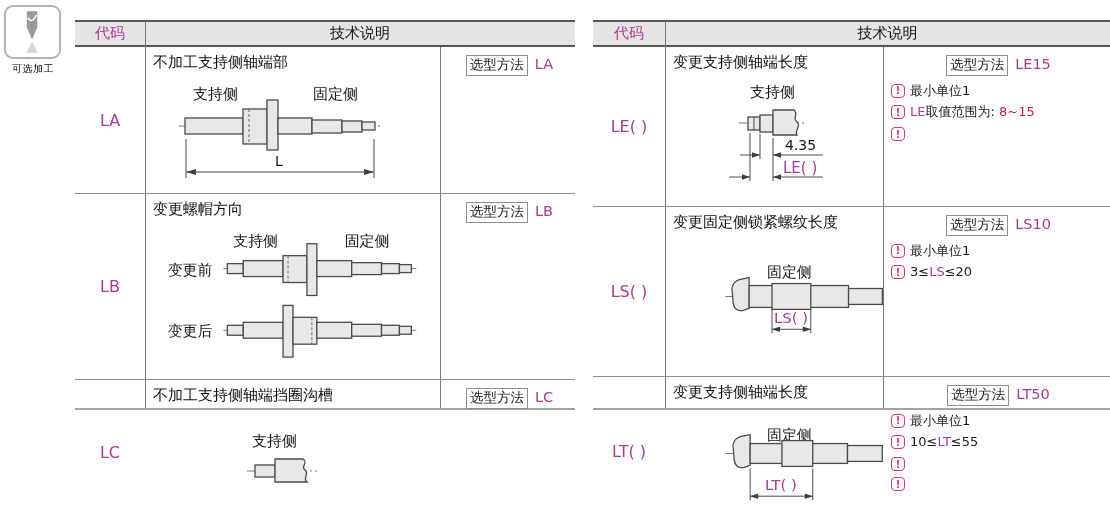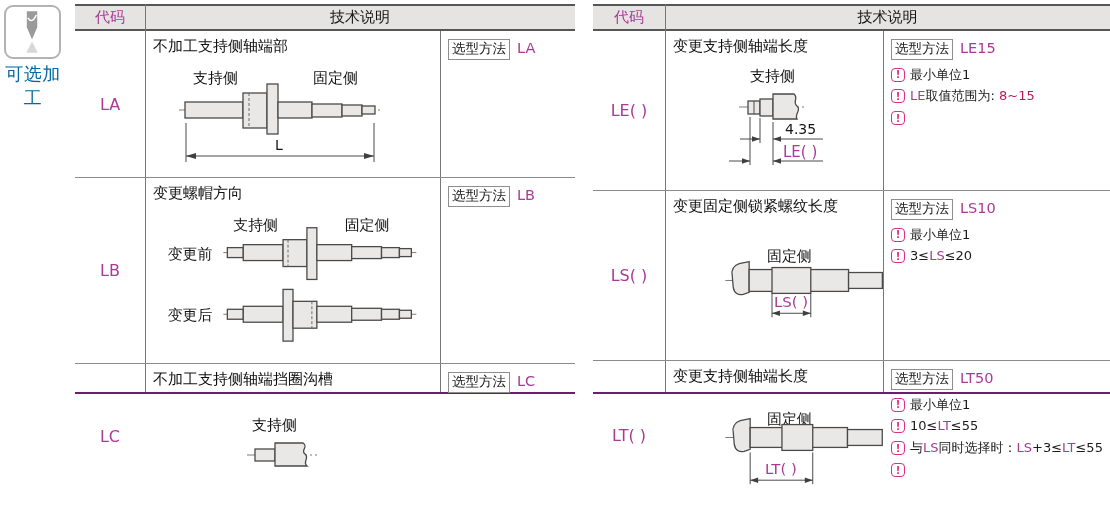--- a/index.html
+++ b/index.html
@@ -5,40 +5,40 @@
   * { margin:0; padding:0; box-sizing:border-box; }
   html,body { background:#fff; }
   body {
     width:1110px; height:515px; position:relative; overflow:hidden;
     font-family:"DejaVu Sans","Liberation Sans",sans-serif; color:#1a1a1a;
   }
   
   .badge-box { position:absolute; left:4px; top:5px; width:57px; height:54px;
     border:2px solid #b3b3b3; border-radius:9px; background:#fff; }
   .badge-label { position:absolute; left:0; top:62px; width:66px; text-align:center;
-    font-size:18px; color:#0369a1; letter-spacing:0.5px; }
+    font-size:10px; color:#000000; letter-spacing:0.5px; }
   
-  .tbl { position:absolute; top:4px; height:390px; border-bottom:2px solid #701a75; }
+  .tbl { position:absolute; top:20px; height:390px; border-bottom:2px solid #a3a3a3; }
   #left-table  { left:75px;  width:500px; }
   #right-table { left:593px; width:517px; }
   .thead { position:absolute; left:0; right:0; top:0; height:27px; background:#e5e4e2;
     border-top:2px solid #565656; border-bottom:2px solid #565656; display:flex; }
   .th { display:flex; align-items:center; justify-content:center; font-size:15px; }
   .th-code { color:#a93a96; }
   .th-desc { flex:1; color:#141414; }
   .vline { position:absolute; width:1px; background:#777; }
   .hline { position:absolute; left:0; right:0; height:1px; background:#8b8b8b; }
   .row { position:absolute; left:0; right:0; }
   .code-cell { position:absolute; top:0; bottom:0; left:0; display:flex;
     align-items:center; justify-content:center; color:#a93a96; font-size:16px; }
   .desc-cell { position:absolute; top:0; bottom:0; }
   .method-cell { position:absolute; top:0; bottom:0; padding:8px 4px 0 7px; }
   .title { position:absolute; left:8px; top:6px; font-weight:normal; font-size:15px; color:#101010; white-space:nowrap; }
   .diag { position:absolute; left:0; top:0; width:100%; height:100%; }
-  .mline { display:flex; align-items:flex-start; margin-bottom:7px; }
+  .mline { display:flex; align-items:flex-start; margin-bottom:7px;justify-content:center; }
   .mbox { display:inline-block; border:1px solid #8e8e8e; padding:0 3px 1px 3px;
     font-size:13.5px; color:#1b1b1b; line-height:1.3; white-space:nowrap; }
   .mval { color:#a93a96; font-size:14.5px; margin-left:7px; line-height:1.35; white-space:nowrap; }
   .note-line { display:flex; align-items:flex-start; margin-bottom:5px; font-size:13px; line-height:1.3; }
   .note-icon { width:14px; height:14px; border:1.5px solid #dd2f82; border-radius:4px;
     color:#dd2f82; font-weight:bold; font-size:10px; display:flex; align-items:center;
     justify-content:center; margin-right:5px; flex:none; margin-top:1px; }
   .note-text { white-space:nowrap; }
   .seg-k { color:#1b1b1b; } .seg-m { color:#a93a96; } .seg-b { color:#be185d;text-align:right; }
   
@@ -286,21 +286,20 @@
           <div class="note-line">
             <span class="note-icon">!</span>
             <span class="note-text"><span class="seg-k">最小单位1</span></span>
           </div>
           <div class="note-line">
             <span class="note-icon">!</span>
             <span class="note-text"><span class="seg-k">10≤</span><span class="seg-m">LT</span><span class="seg-k">≤55</span></span>
           </div>
           <div class="note-line">
             <span class="note-icon">!</span>
-            <span class="note-text"><span class="seg-k">与</span><span class="seg-m">LS</span><span class="seg-k">同时选择时：</span><span class="seg-m">LS</span><span class="seg-k">+3≤</span><span class="seg-m">LT</span><span class="seg-k">≤55</span></span>
           </div>
           <div class="note-line">
             <span class="note-icon">!</span>
           </div>
         </div>
     </div>
   </div>
 </div>
 
 </body></html>

